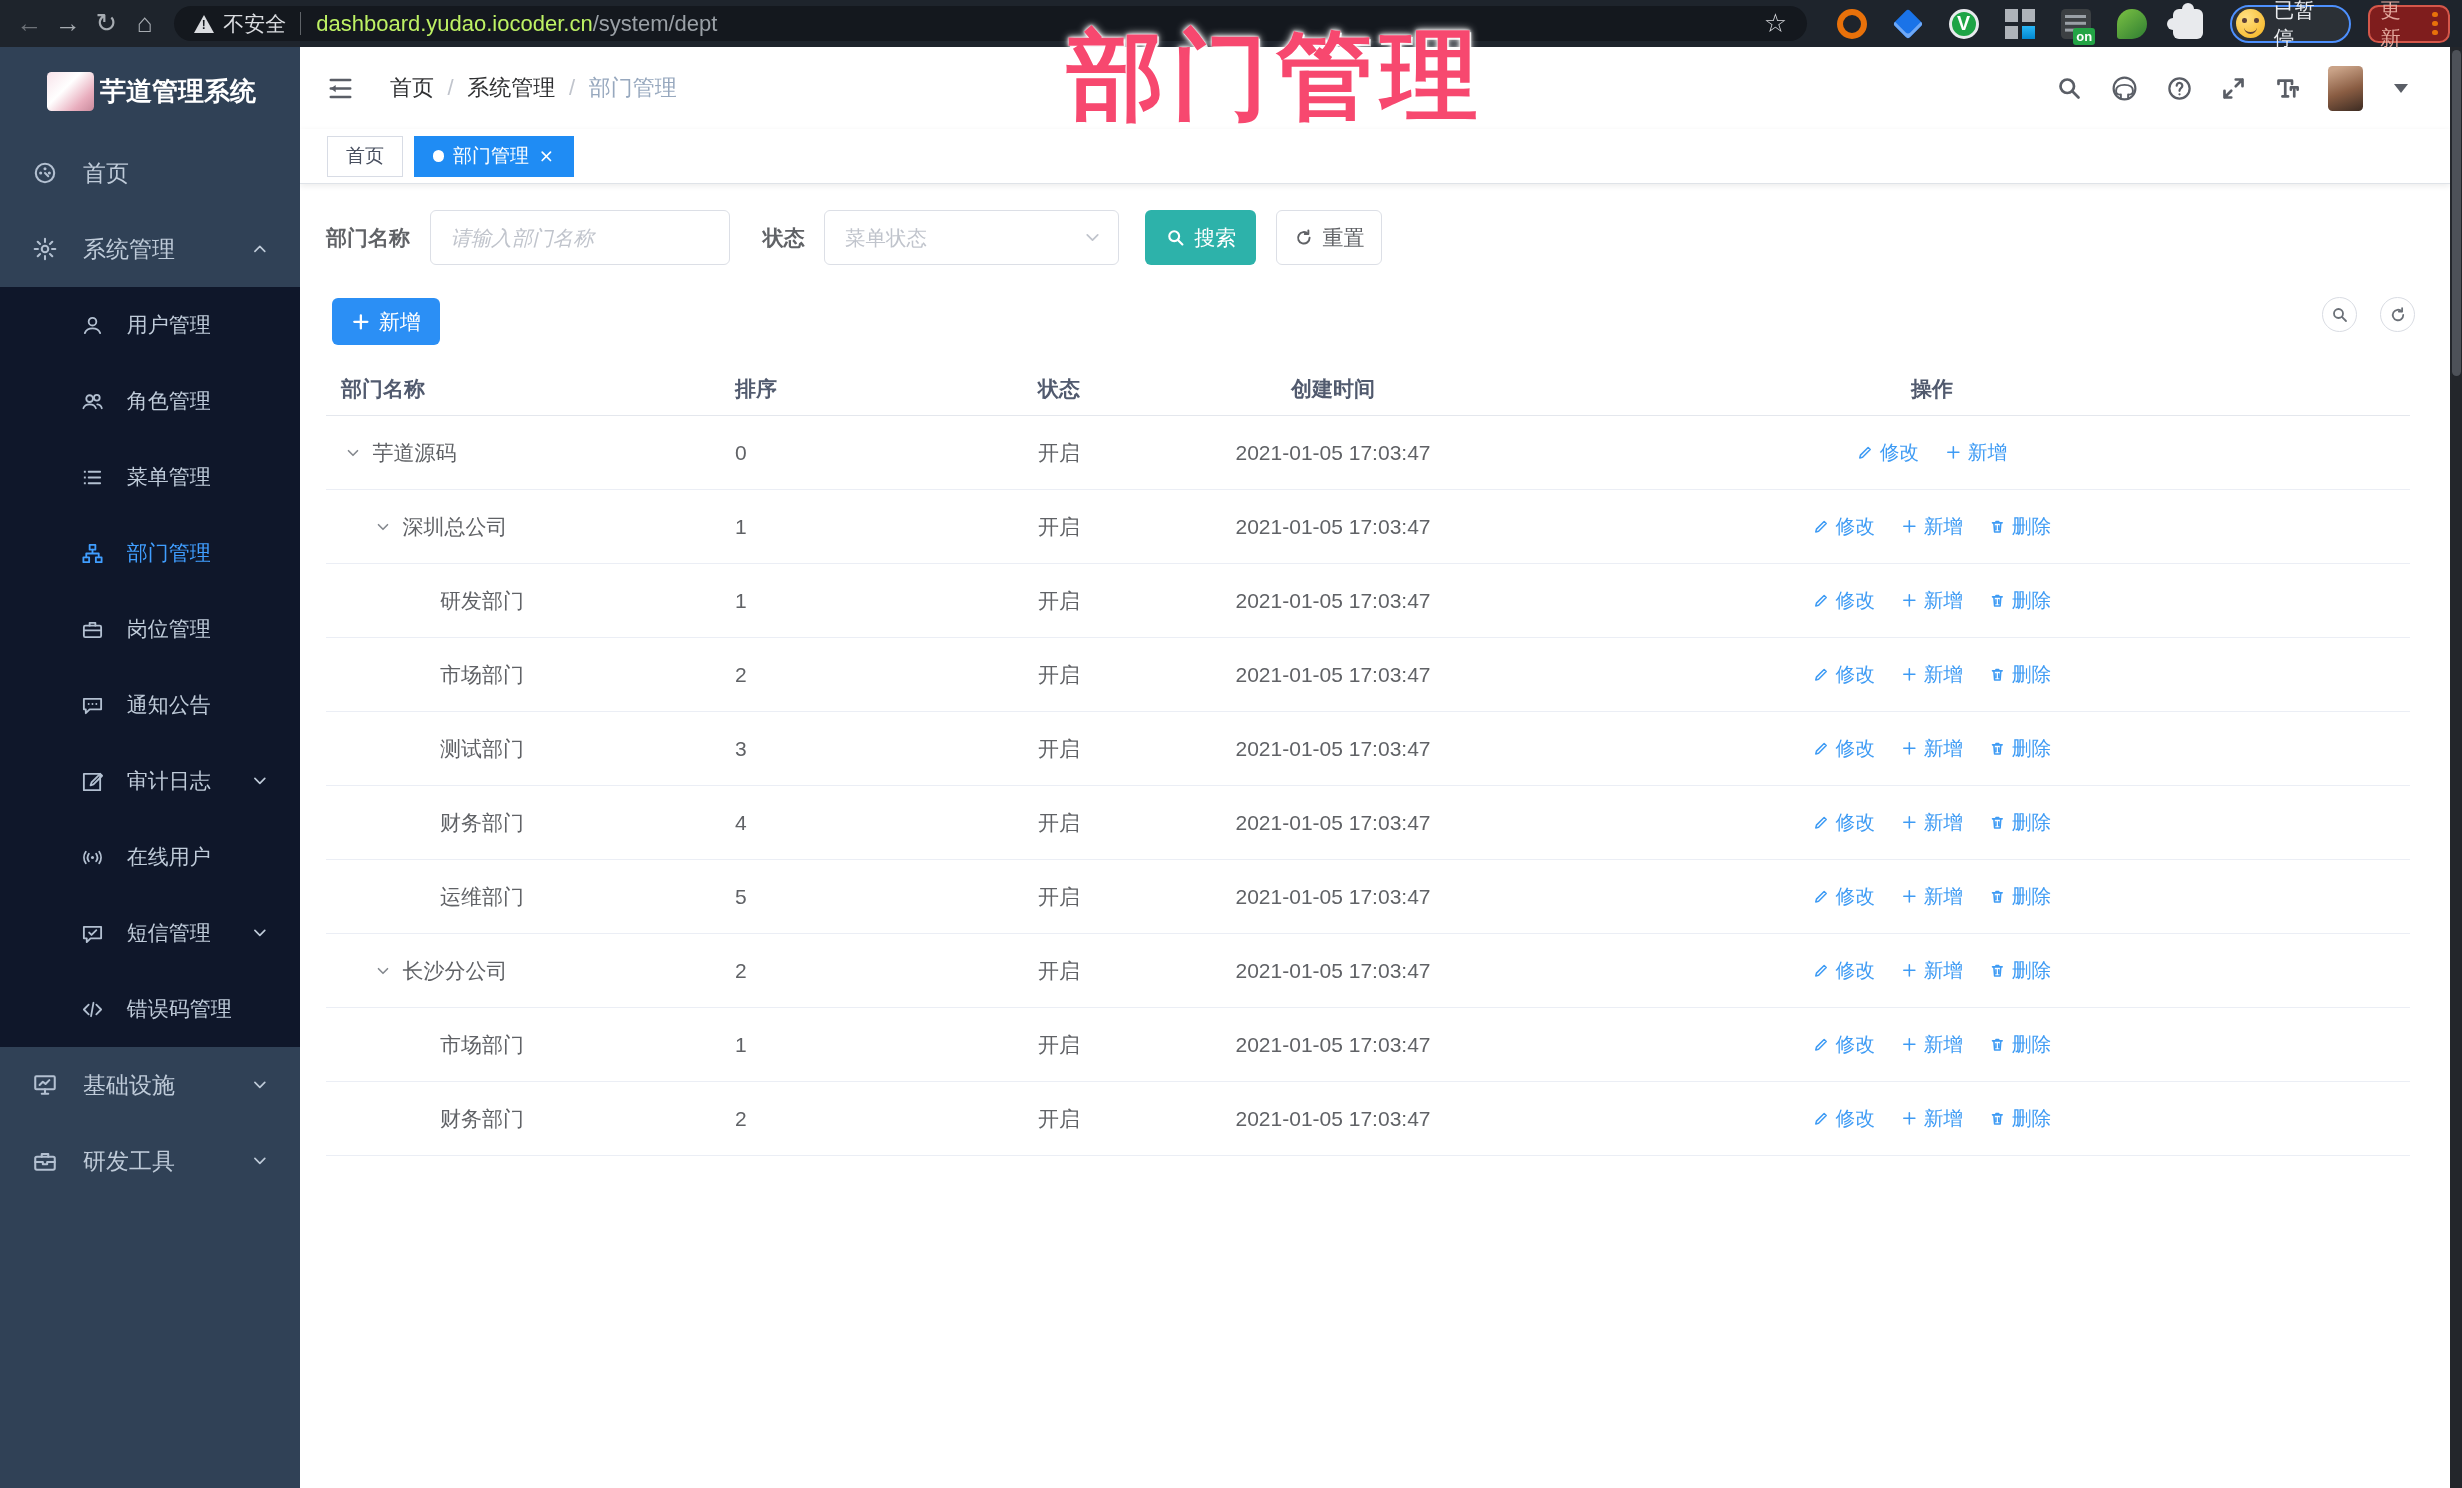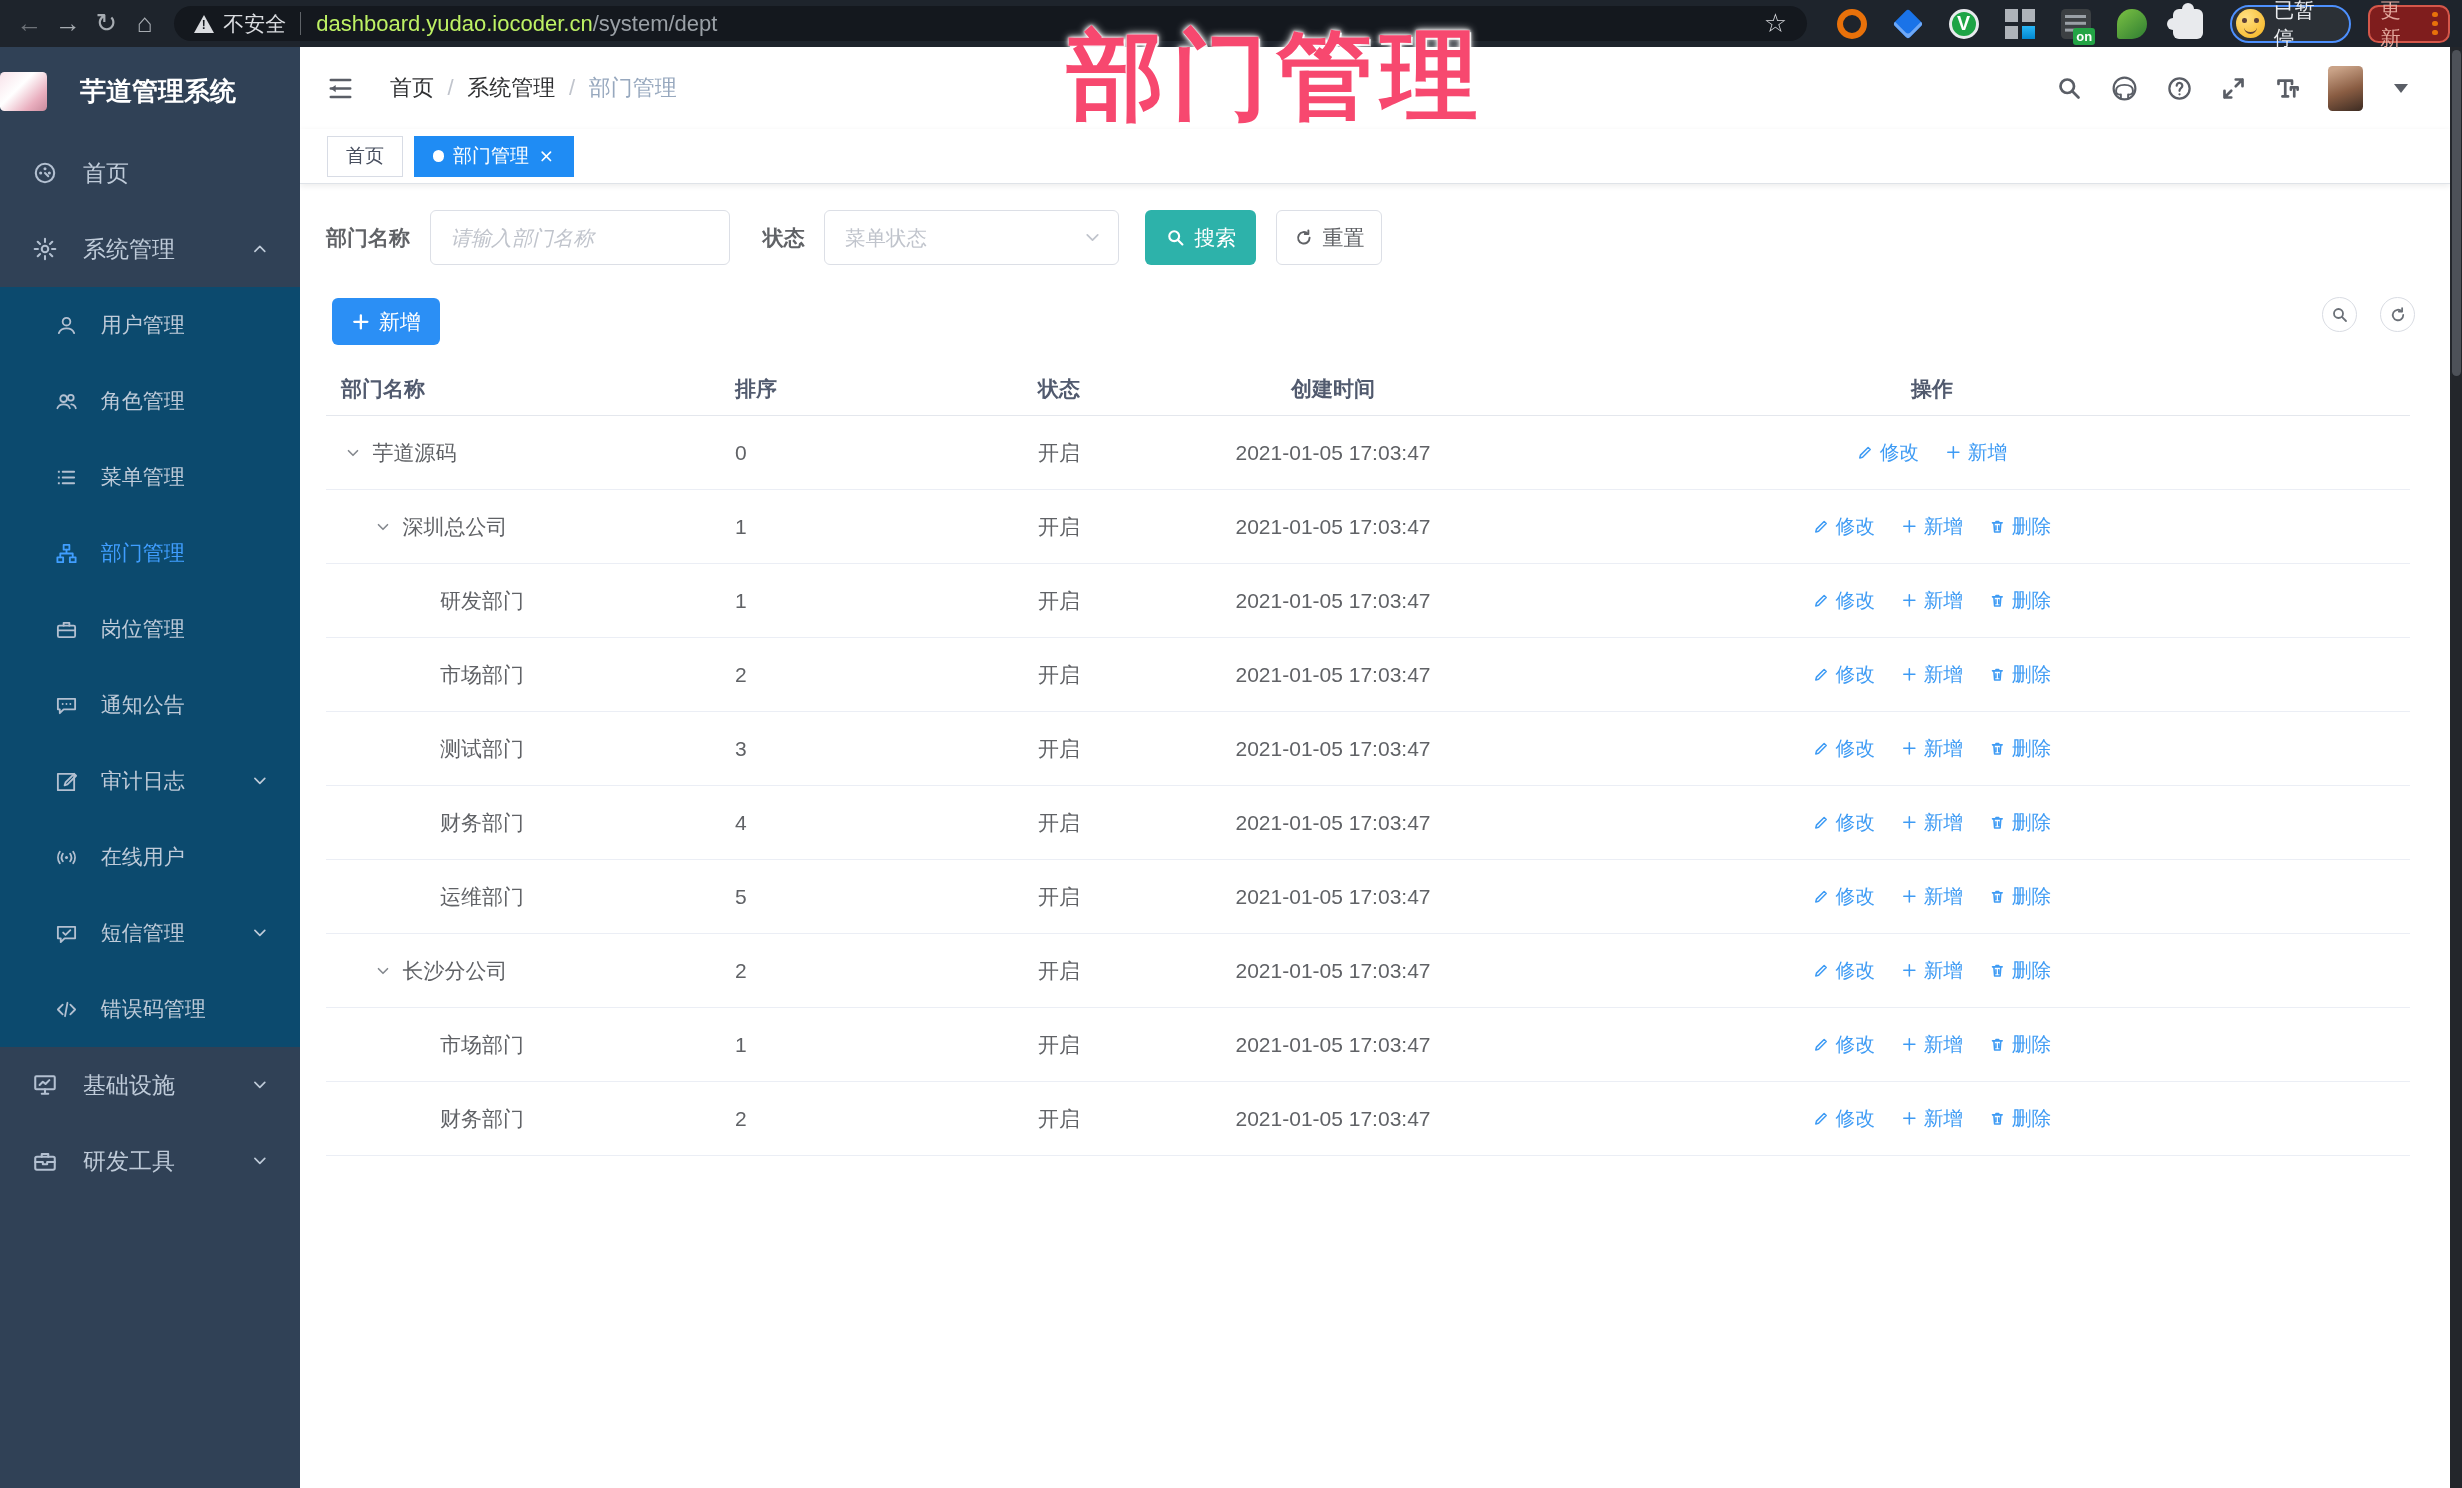--- a/index.html
+++ b/index.html
@@ -58,28 +58,28 @@
   .update-label { color:#e2a79c; font-size:20.5px; }
   .kebab { display:flex; flex-direction:column; gap:3.8px; }
   .kebab i { width:5.3px; height:5.3px; border-radius:50%; background:#e8710a; }
 
   
   .page-scrollbar { position:absolute; right:0; top:47px; width:12px; height:1441px; background:#23262b; z-index:4; }
   .page-scrollbar .thumb { position:absolute; left:1.5px; top:3px; width:9px; height:326px; background:#4d5158; border-radius:4.5px; }
 
   
   .sidebar { position:absolute; left:0; top:47px; width:300px; height:1441px; background:#304156; z-index:2; }
-  .logo-row { height:88px; display:flex; align-items:center; gap:33px; }
+  .logo-row { height:88px; display:flex; align-items:center; padding-left:47px; gap:6px; }
   .logo-img { width:47px; height:39px; border-radius:4.5px;
     background:linear-gradient(135deg,#f8e3ea 0%,#fff 40%,#e9aebe 75%,#c98a9c 100%); }
   .logo-title { color:#ffffff; font-size:26px; font-weight:bold; }
   .menu { list-style:none; }
   .menu-item { height:76px; display:flex; align-items:center; color:#bfcbd9; font-size:23px; cursor:pointer; }
   .menu-item.root { padding-left:30px; background:#304156; }
-  .menu-item.sub { padding-left:51px; background:#0c4a6e; font-size:21px; }
+  .menu-item.sub { padding-left:77px; background:#0f172a; font-size:21px; }
   .menu-item .mi-icon { width:30px; display:flex; justify-content:center; margin-right:23px; color:#b3c0d1; }
   .menu-item.sub .mi-icon { margin-right:19.7px; }
   .menu-item .mi-caret { margin-left:auto; margin-right:30px; color:#bfcbd9; }
   .menu-item.active { color:#409eff; }
   .menu-item.active .mi-icon { color:#409eff; }
 
   
   .app-header { position:absolute; left:300px; top:47px; right:12px; height:82px; background:#fff; z-index:1;
     display:flex; align-items:center; }
   .hamburger { margin-left:26px; color:#5a5e66; }

